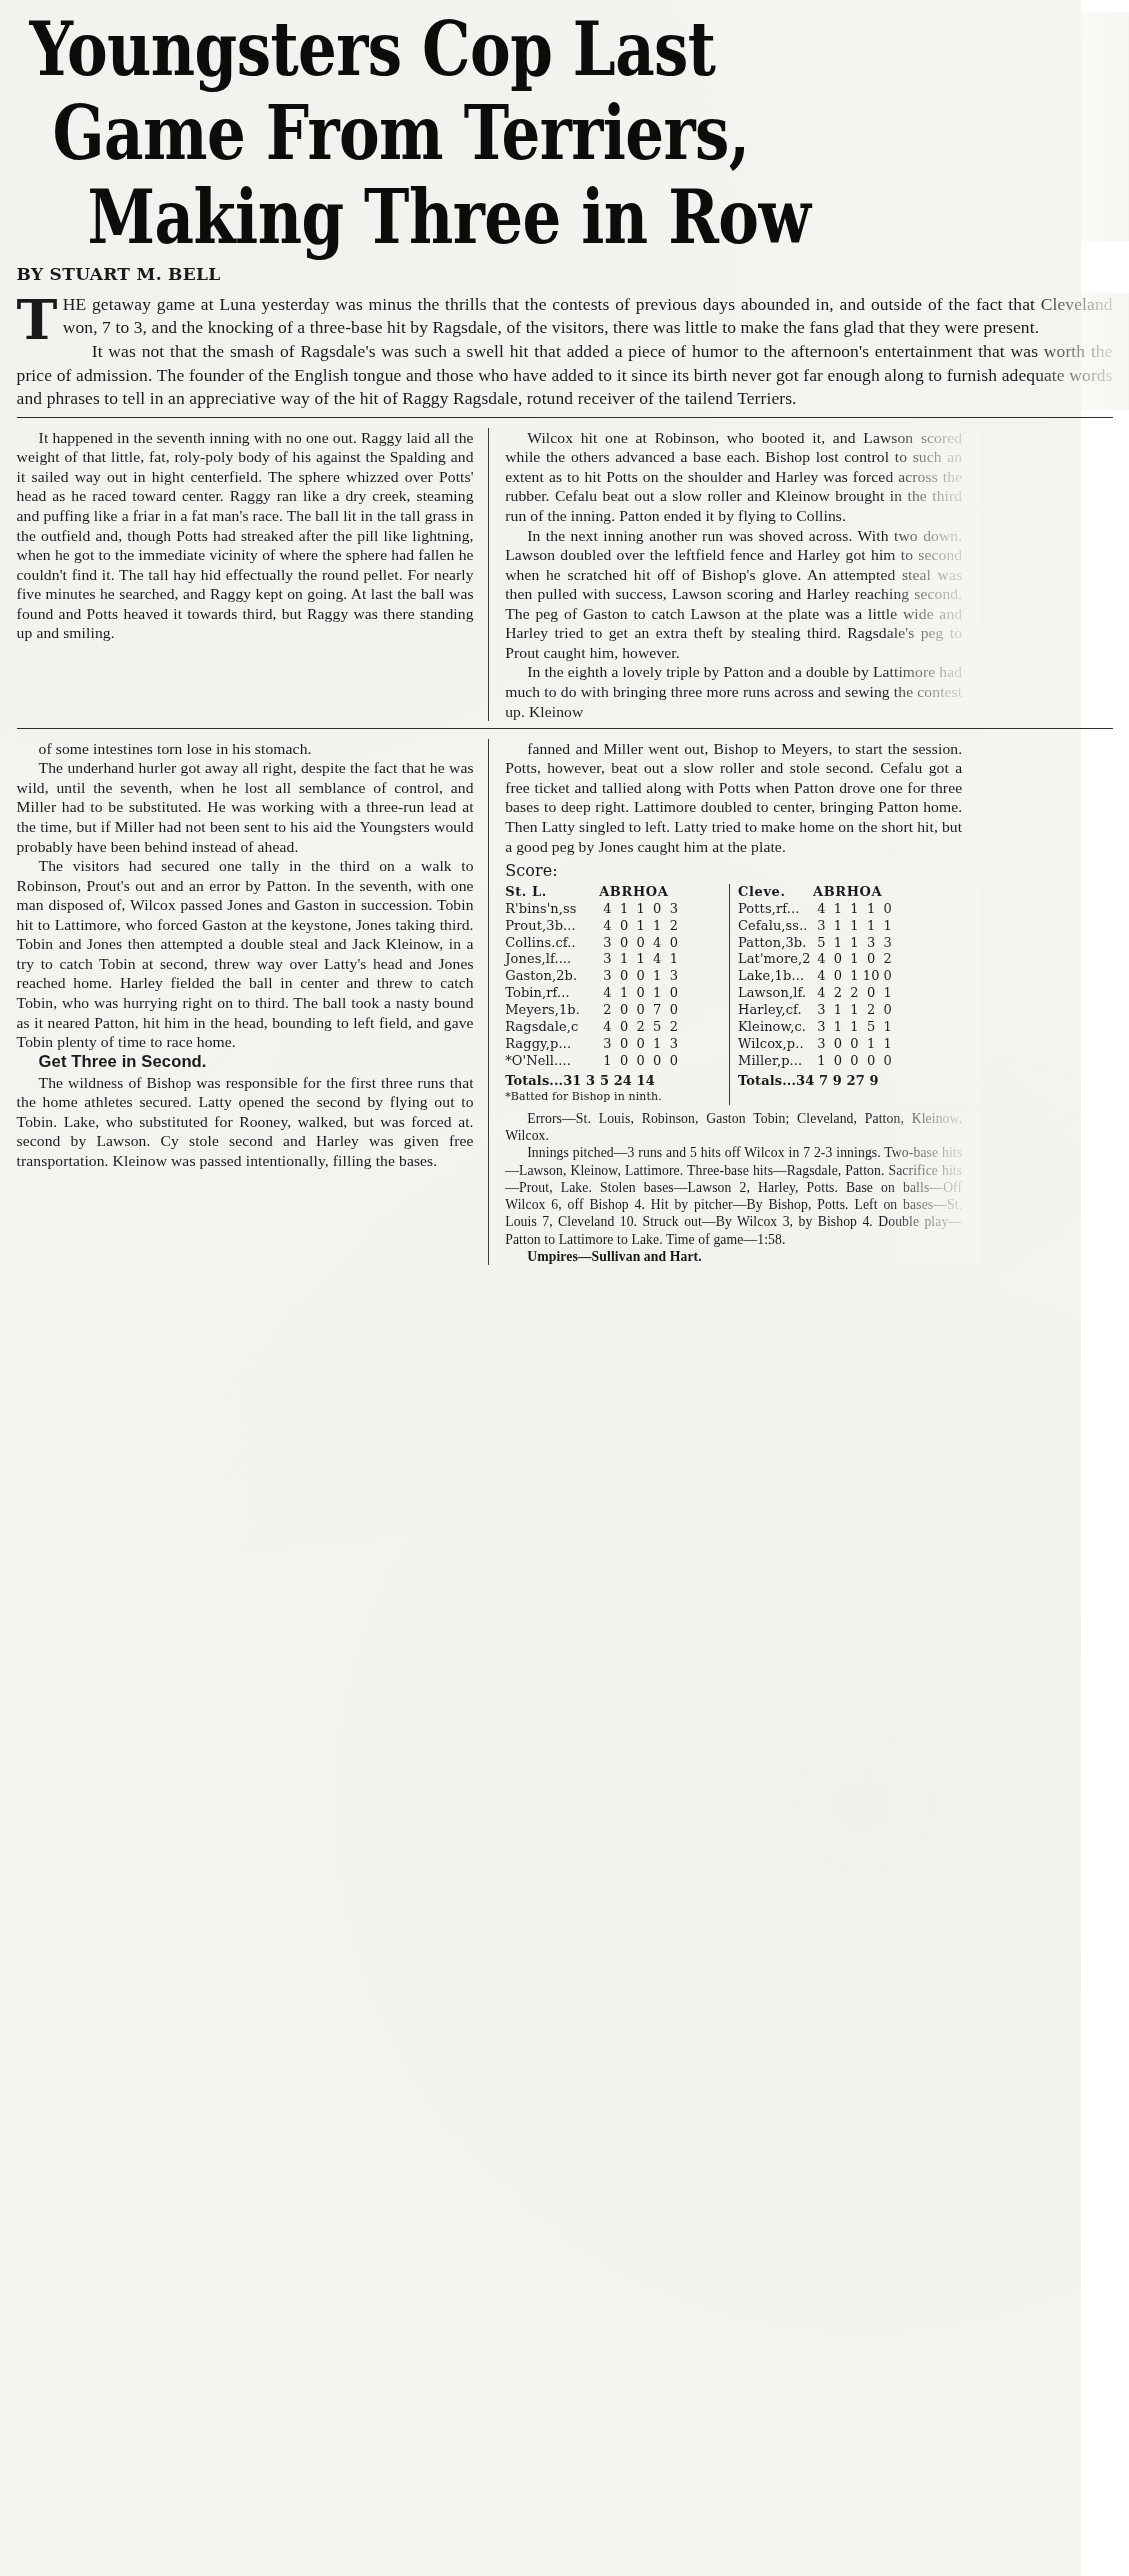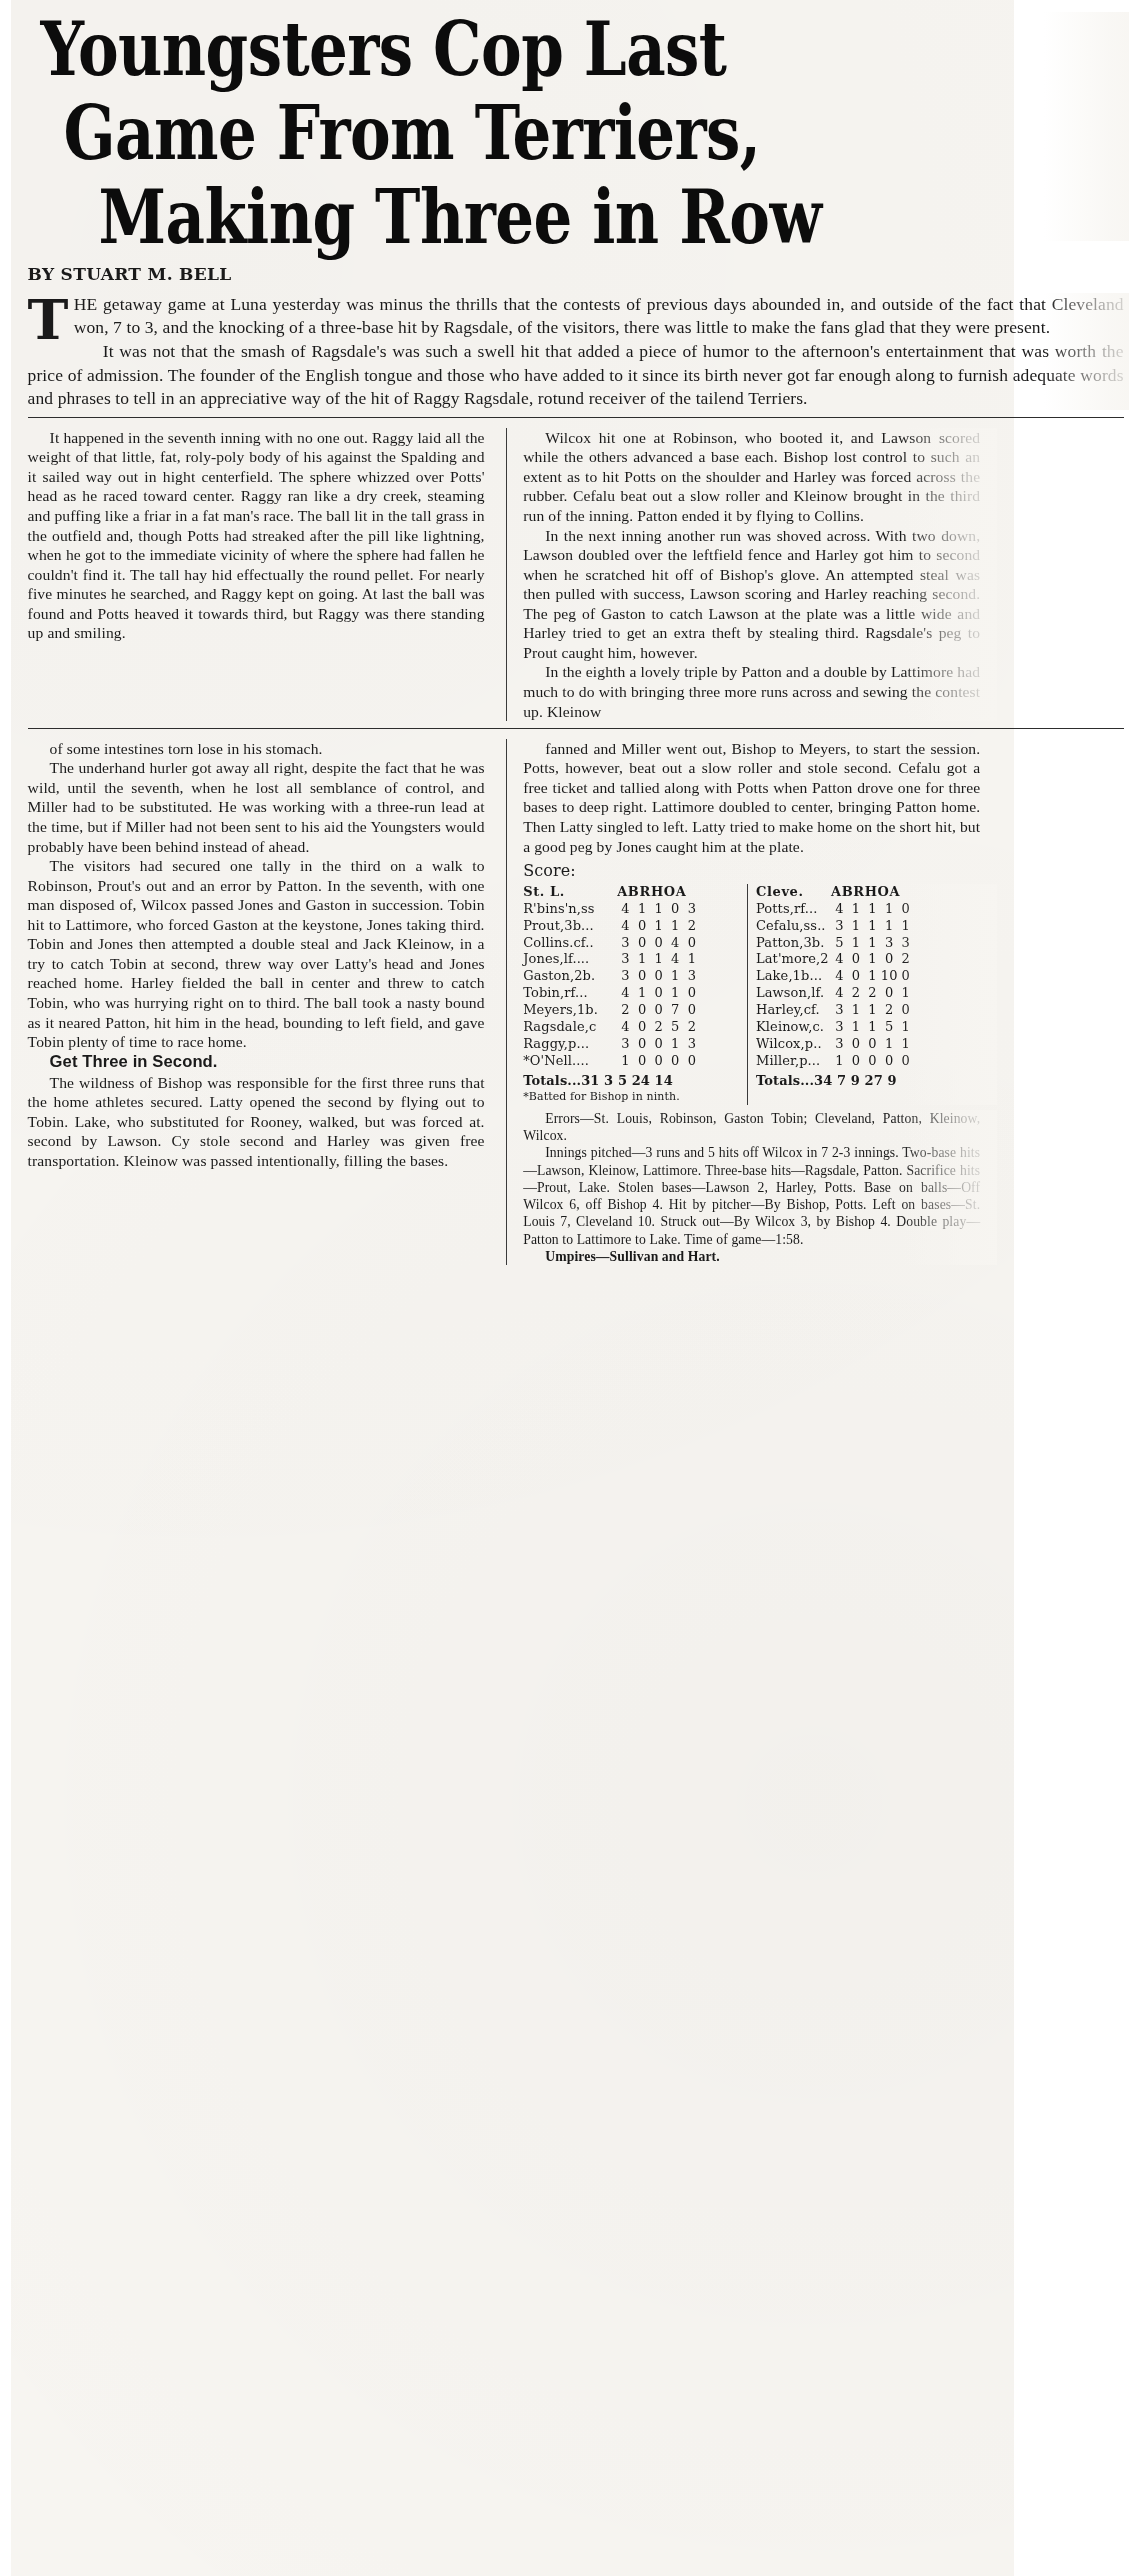--- a/index.html
+++ b/index.html
@@ -10,22 +10,22 @@
   body {
     width: 1129px;
     height: 2576px;
     font-family: "Liberation Serif", serif;
     color: #1a1a1a;
     position: relative;
     overflow: hidden;
   }
   .page {
     position: absolute;
-    left: 11px; top: 0;
-    width: 1003px;
+    left: 0; top: 0;
+    width: 1081px;
     height: 2576px;
     background: #f7f5f1;
     background-image:
       radial-gradient(circle at 20% 10%, rgba(0,0,0,0.015) 0%, rgba(0,0,0,0) 60%),
       radial-gradient(circle at 80% 70%, rgba(0,0,0,0.02) 0%, rgba(0,0,0,0) 55%);
   }
   .inner {
     position: absolute;
     left: 16.6px;
     top: 11.5px;
@@ -89,21 +89,20 @@
     width: 96px; height: 100%;
     background: linear-gradient(to right, rgba(247,245,241,0) 0%, rgba(247,245,241,0.75) 70%, rgba(247,245,241,0.95) 100%);
     pointer-events: none;
   }
 
   
   .cols {
     display: flex;
     margin-top: 10.2px;
     position: relative;
-    gap: 7px;
   }
   .col {
     font-size: 15.6px;
     line-height: 1.255;
     text-align: justify;
     letter-spacing: 0.1px;
   }
   .col p { margin: 0; text-indent: 22px; }
   .col-left { width: 457px; padding-right: 14px; }
   .col-right { width: 457px; padding-left: 16.6px; border-left: 1.3px solid #3a3a3a; }

